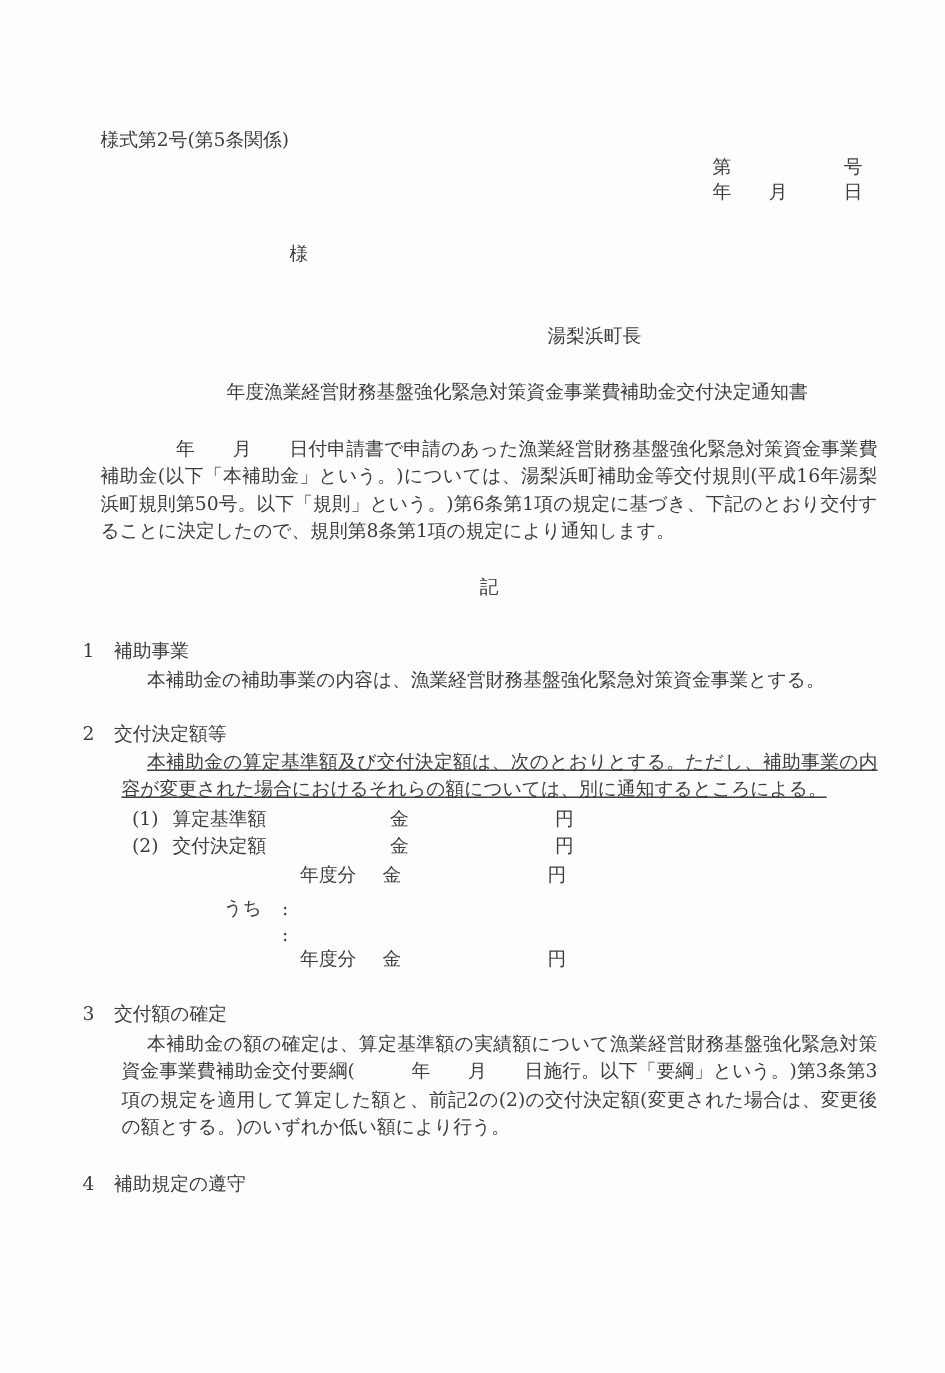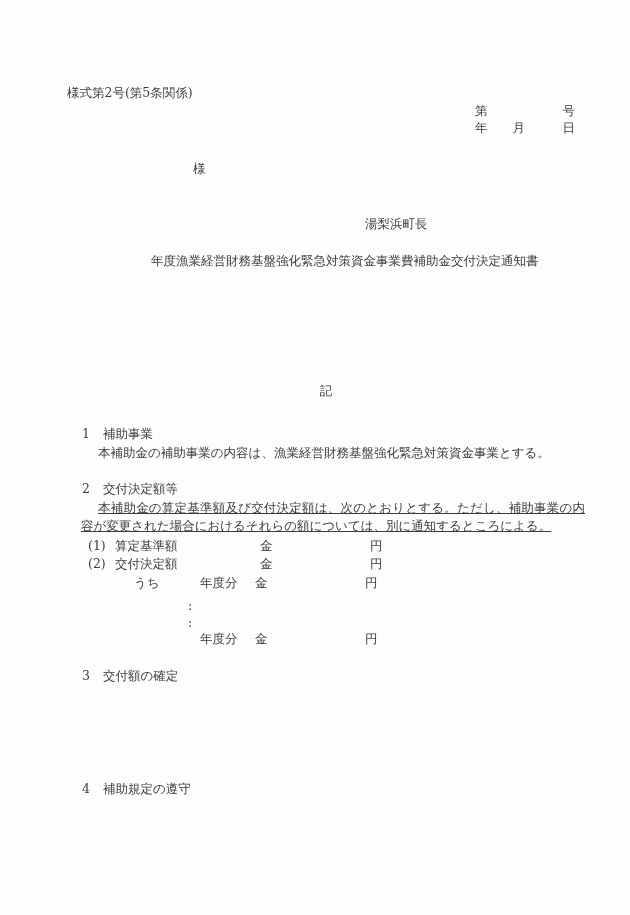--- a/index.html
+++ b/index.html
@@ -23,41 +23,42 @@
     text-justify:inter-ideograph;
   }
   .center{text-align:center;}
   
   .col{left:67px;width:518px;}
   
   .sec-body{
     left:81px;width:504px;
     text-indent:17px;
   }
-  .sec-head{left:82px;white-space:nowrap;}
+  .sec-head{left:55px;white-space:nowrap;}
   .sec-no{display:inline-block;width:21px;}
   .amt-line{left:0;width:630px;height:18.4px;}
   .amt-line span{position:absolute;top:0;white-space:nowrap;}
 </style>
 </head>
 <body>
 
 <div class="page">
 
   <div class="abs" style="top:84px;left:67px;">様式第2号(第5条関係)</div>
 
   <div class="abs" style="top:102px;right:55px;white-space:nowrap;">第　　　　　　号</div>
   <div class="abs" style="top:119px;right:55px;white-space:nowrap;">年　　月　　　日</div>
 
   <div class="abs" style="top:160px;left:193px;">様</div>
 
   <div class="abs" style="top:215px;left:365px;">湯梨浜町長</div>
 
   <div class="abs col center" style="top:252px;">　　　年度漁業経営財務基盤強化緊急対策資金事業費補助金交付決定通知書</div>
 
+  <div class="abs col para" style="top:290px;">　　　　年　　月　　日付申請書で申請のあった漁業経営財務基盤強化緊急対策資金事業費補助金(以下「本補助金」という。)については、湯梨浜町補助金等交付規則(平成16年湯梨浜町規則第50号。以下「規則」という。)第6条第1項の規定に基づき、下記のとおり交付することに決定したので、規則第8条第1項の規定により通知します。</div>
 
   <div class="abs col center" style="top:382px;">記</div>
 
   <div class="abs sec-head" style="top:425px;">
     <span class="sec-no">1</span><span>補助事業</span>
   </div>
   <div class="abs sec-body para" style="top:444px;">本補助金の補助事業の内容は、漁業経営財務基盤強化緊急対策資金事業とする。</div>
 
   <div class="abs sec-head" style="top:480px;">
     <span class="sec-no">2</span><span>交付決定額等</span>
@@ -70,38 +71,39 @@
     <span style="left:260px;">金</span>
     <span style="left:370px;">円</span>
   </div>
   <div class="abs amt-line" style="top:555px;">
     <span style="left:88px;">(2)</span>
     <span style="left:115px;">交付決定額</span>
     <span style="left:260px;">金</span>
     <span style="left:370px;">円</span>
   </div>
   <div class="abs amt-line" style="top:574px;">
-    <span style="left:134px;">うち</span>
+    <span style="left:149px;margin-top:22px;">うち</span>
     <span style="left:200px;">年度分</span>
     <span style="left:255px;">金</span>
     <span style="left:365px;">円</span>
   </div>
   <div class="abs amt-line" style="top:597px;">
     <span style="left:188px;">:</span>
   </div>
   <div class="abs amt-line" style="top:614px;">
     <span style="left:188px;">:</span>
   </div>
   <div class="abs amt-line" style="top:630px;">
     <span style="left:200px;">年度分</span>
     <span style="left:255px;">金</span>
     <span style="left:365px;">円</span>
   </div>
 
   <div class="abs sec-head" style="top:667px;">
     <span class="sec-no">3</span><span>交付額の確定</span>
   </div>
+  <div class="abs sec-body para" style="top:687px;">本補助金の額の確定は、算定基準額の実績額について漁業経営財務基盤強化緊急対策資金事業費補助金交付要綱(　　　年　　月　　日施行。以下「要綱」という。)第3条第3項の規定を適用して算定した額と、前記2の(2)の交付決定額(変更された場合は、変更後の額とする。)のいずれか低い額により行う。</div>
 
   <div class="abs sec-head" style="top:780px;">
     <span class="sec-no">4</span><span>補助規定の遵守</span>
   </div>
 
 </div>
 
 </body></html>

